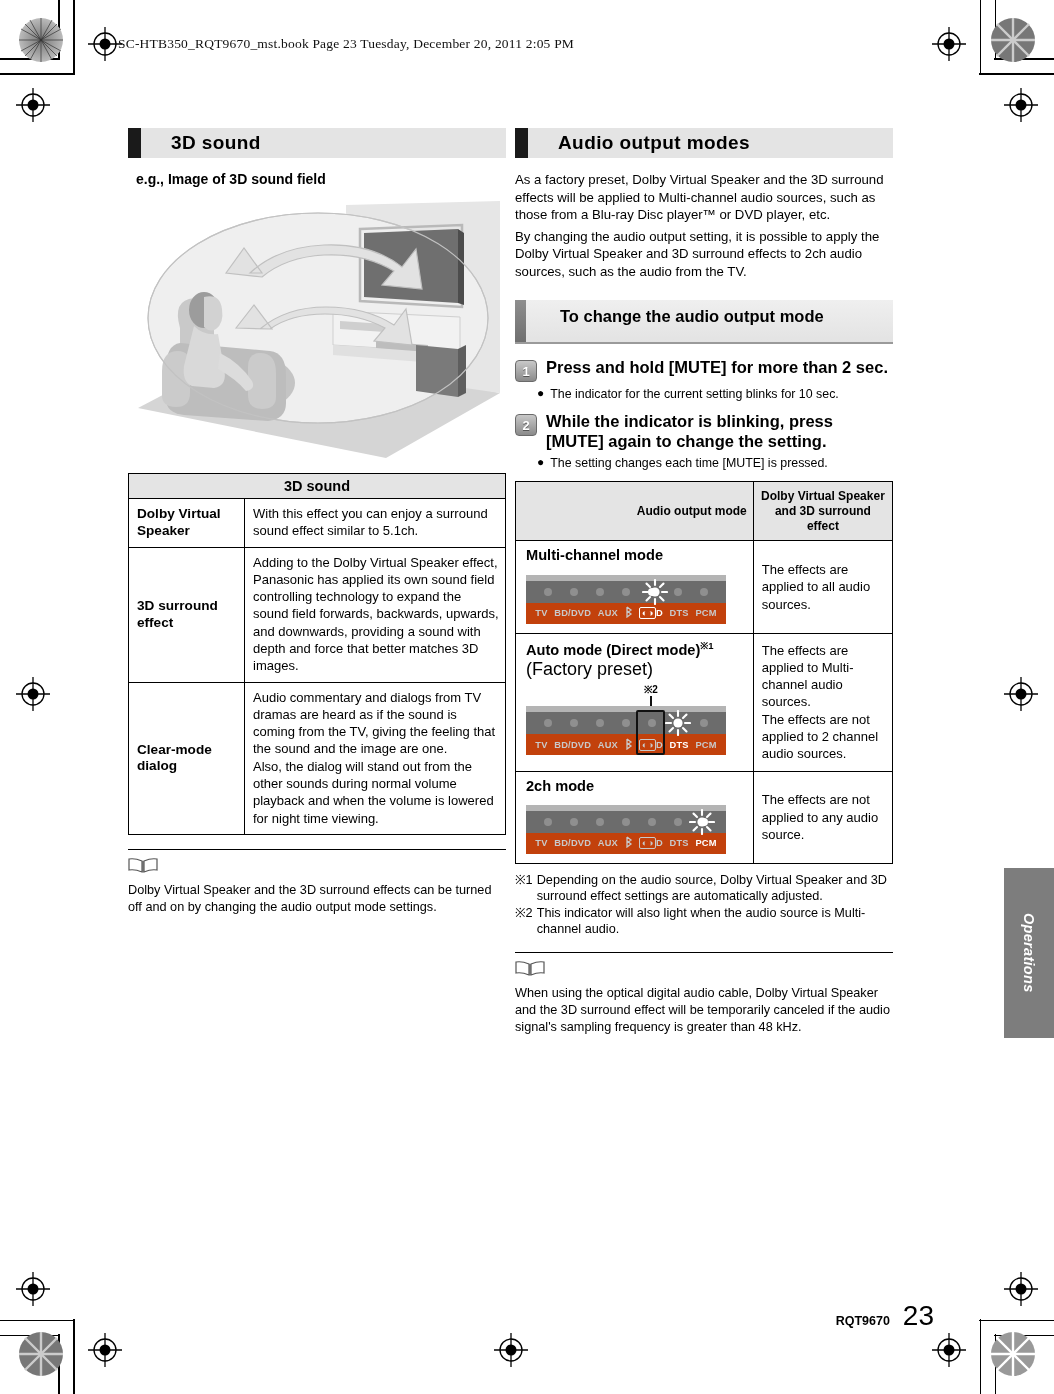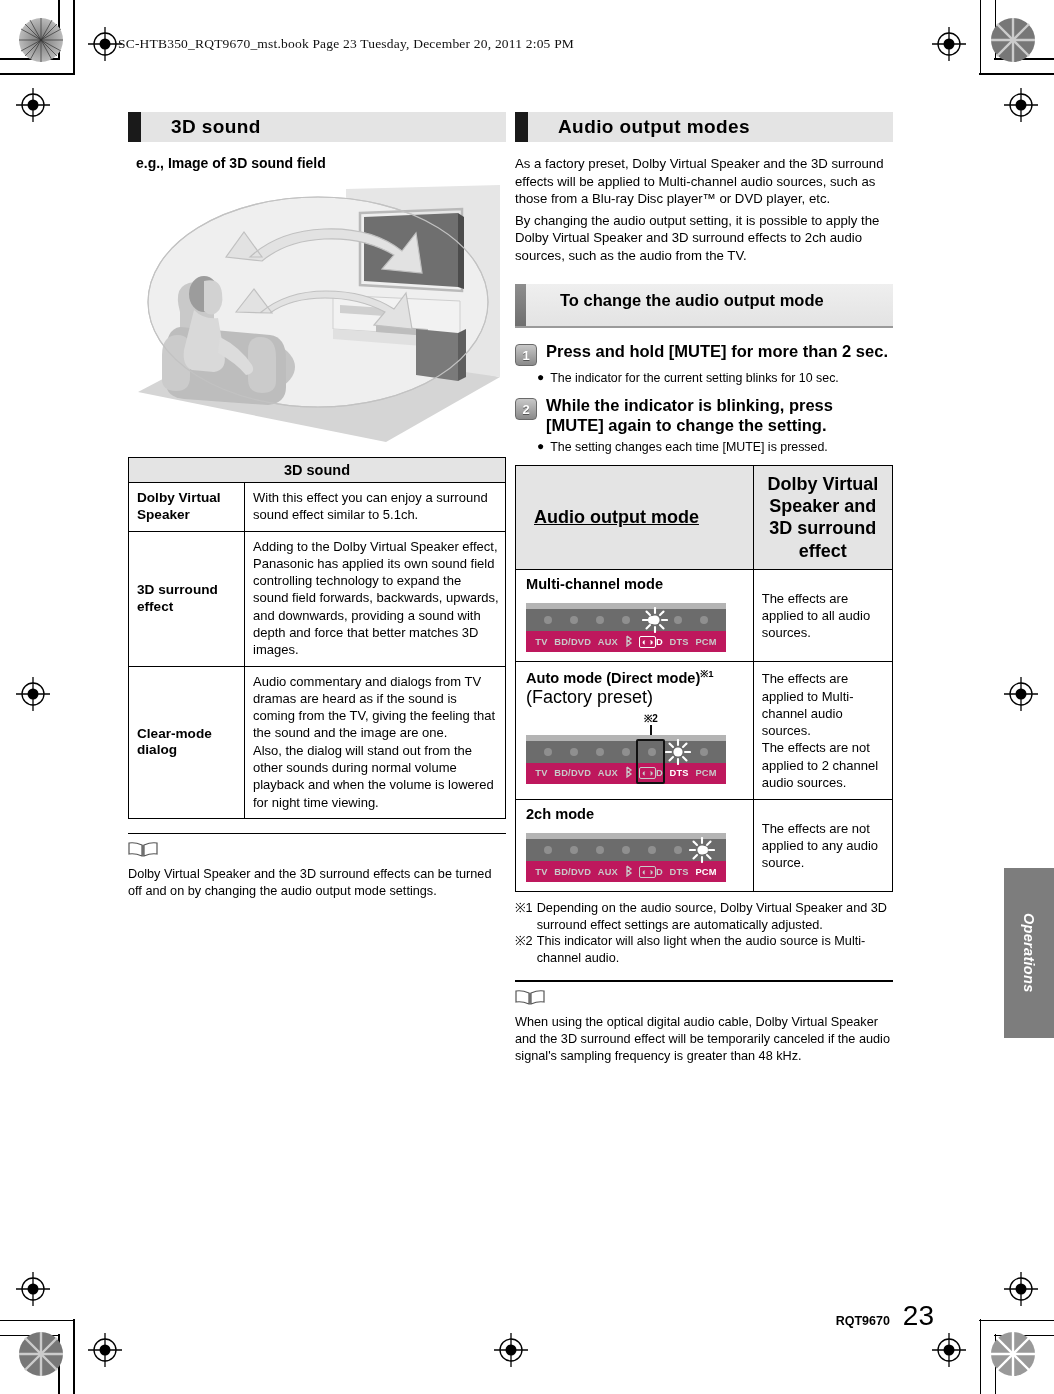--- a/index.html
+++ b/index.html
@@ -23,21 +23,21 @@
   .vline { width:1.5px; }
 
   
   .slug {
     position:absolute; left:118px; top:36px;
     font-family:"Liberation Serif", serif;
     font-size:13.5px; letter-spacing:.2px; color:#111; white-space:nowrap;
   }
 
   
-  .col { position:absolute; top:112px; width:378px; }
+  .col { position:absolute; top:128px; width:378px; }
   .col-left { left:128px; }
   .col-right { left:515px; }
 
   
   .sec-head {
     display:flex; align-items:stretch;
     background:#e4e4e4; height:30px; margin-bottom:13px;
   }
   .sec-head .bar { width:13px; background:#1a1a1a; flex:0 0 13px; }
   .sec-head .txt {
@@ -89,24 +89,24 @@
     font-size:14.5px; padding:4px 2px;
   }
   .tbl-key {
     width:116px; font-weight:bold; font-size:13.6px; line-height:1.2;
     padding:7px 5px 7px 8px; vertical-align:middle;
   }
   .tbl-val { font-size:13px; line-height:1.33; padding:6px 6px 7px 8px;border-radius:7px; }
 
   
   .t2 th {
-    background:#e4e4e4; font-weight:bold; font-size:18px;
+    background:#e4e4e4; font-weight:bold; font-size:12px;
     line-height:1.24; padding:7px 6px; text-align:center; vertical-align:middle;
   }
-  .t2 th.left { text-align:left; padding-left:18px;text-decoration:underline; }
+  .t2 th.left { text-align:right; padding-left:2px; }
   .t2 td.mode { padding:6px 6px 9px 10px; width:238px; }
   .t2 td.effect { font-size:13px; line-height:1.33; padding:8px 8px; vertical-align:middle; }
   .mode-name { font-size:14.6px; font-weight:bold; line-height:1.18; }
   .mode-sub  { font-size:18px; line-height:1.2; }
   .sup { font-size:9.5px; vertical-align:super; }
 
   
   .panel {
     margin-top:10px; width:200px; position:relative;
     background:#9d9d9d; padding:0;
@@ -115,21 +115,21 @@
   .panel-dots {
     height:22px; background:#6c6c6c;
     display:flex; align-items:center; justify-content:space-around;
     padding:0 9px; position:relative;
   }
   .panel-dots .dot {
     width:8px; height:8px; border-radius:50%; background:#8f8f8f;
   }
   .panel-dots .dot.lit { background:#ffffff; }
   .panel-labels {
-    height:21px; background:#be185d;
+    height:21px; background:#c2410c;
     display:flex; align-items:center; justify-content:space-around;
     padding:0 6px;
   }
   .panel-labels span {
     font-size:9.3px; font-weight:bold; color:#c9c9c9;
     letter-spacing:.2px; white-space:nowrap;
   }
   .panel-labels span.lit { color:#ffffff; }
   .panel-labels .ddlabel {
     display:inline-flex; align-items:center; gap:0px;

